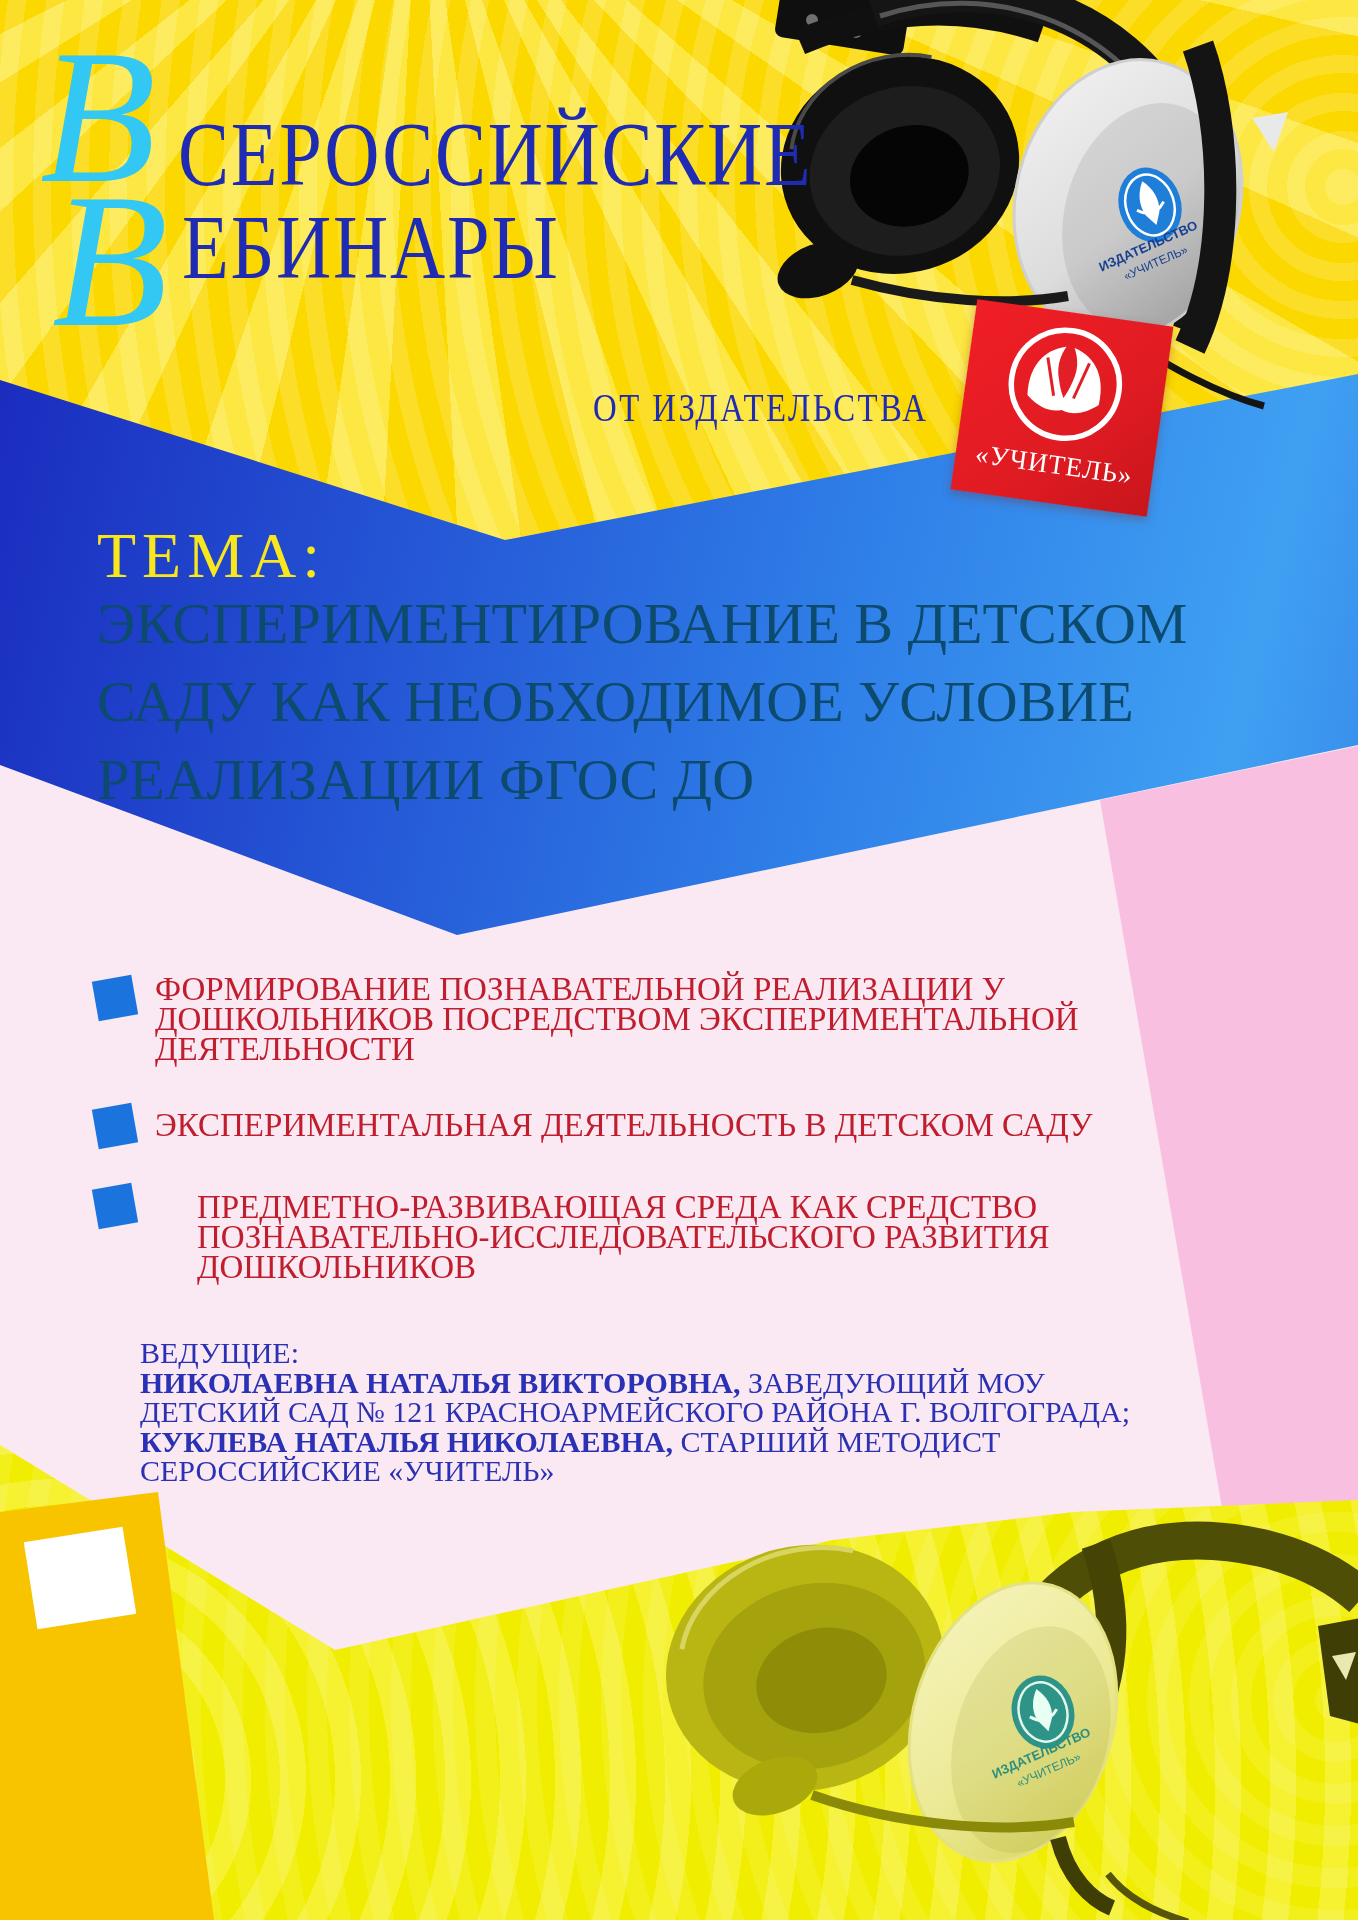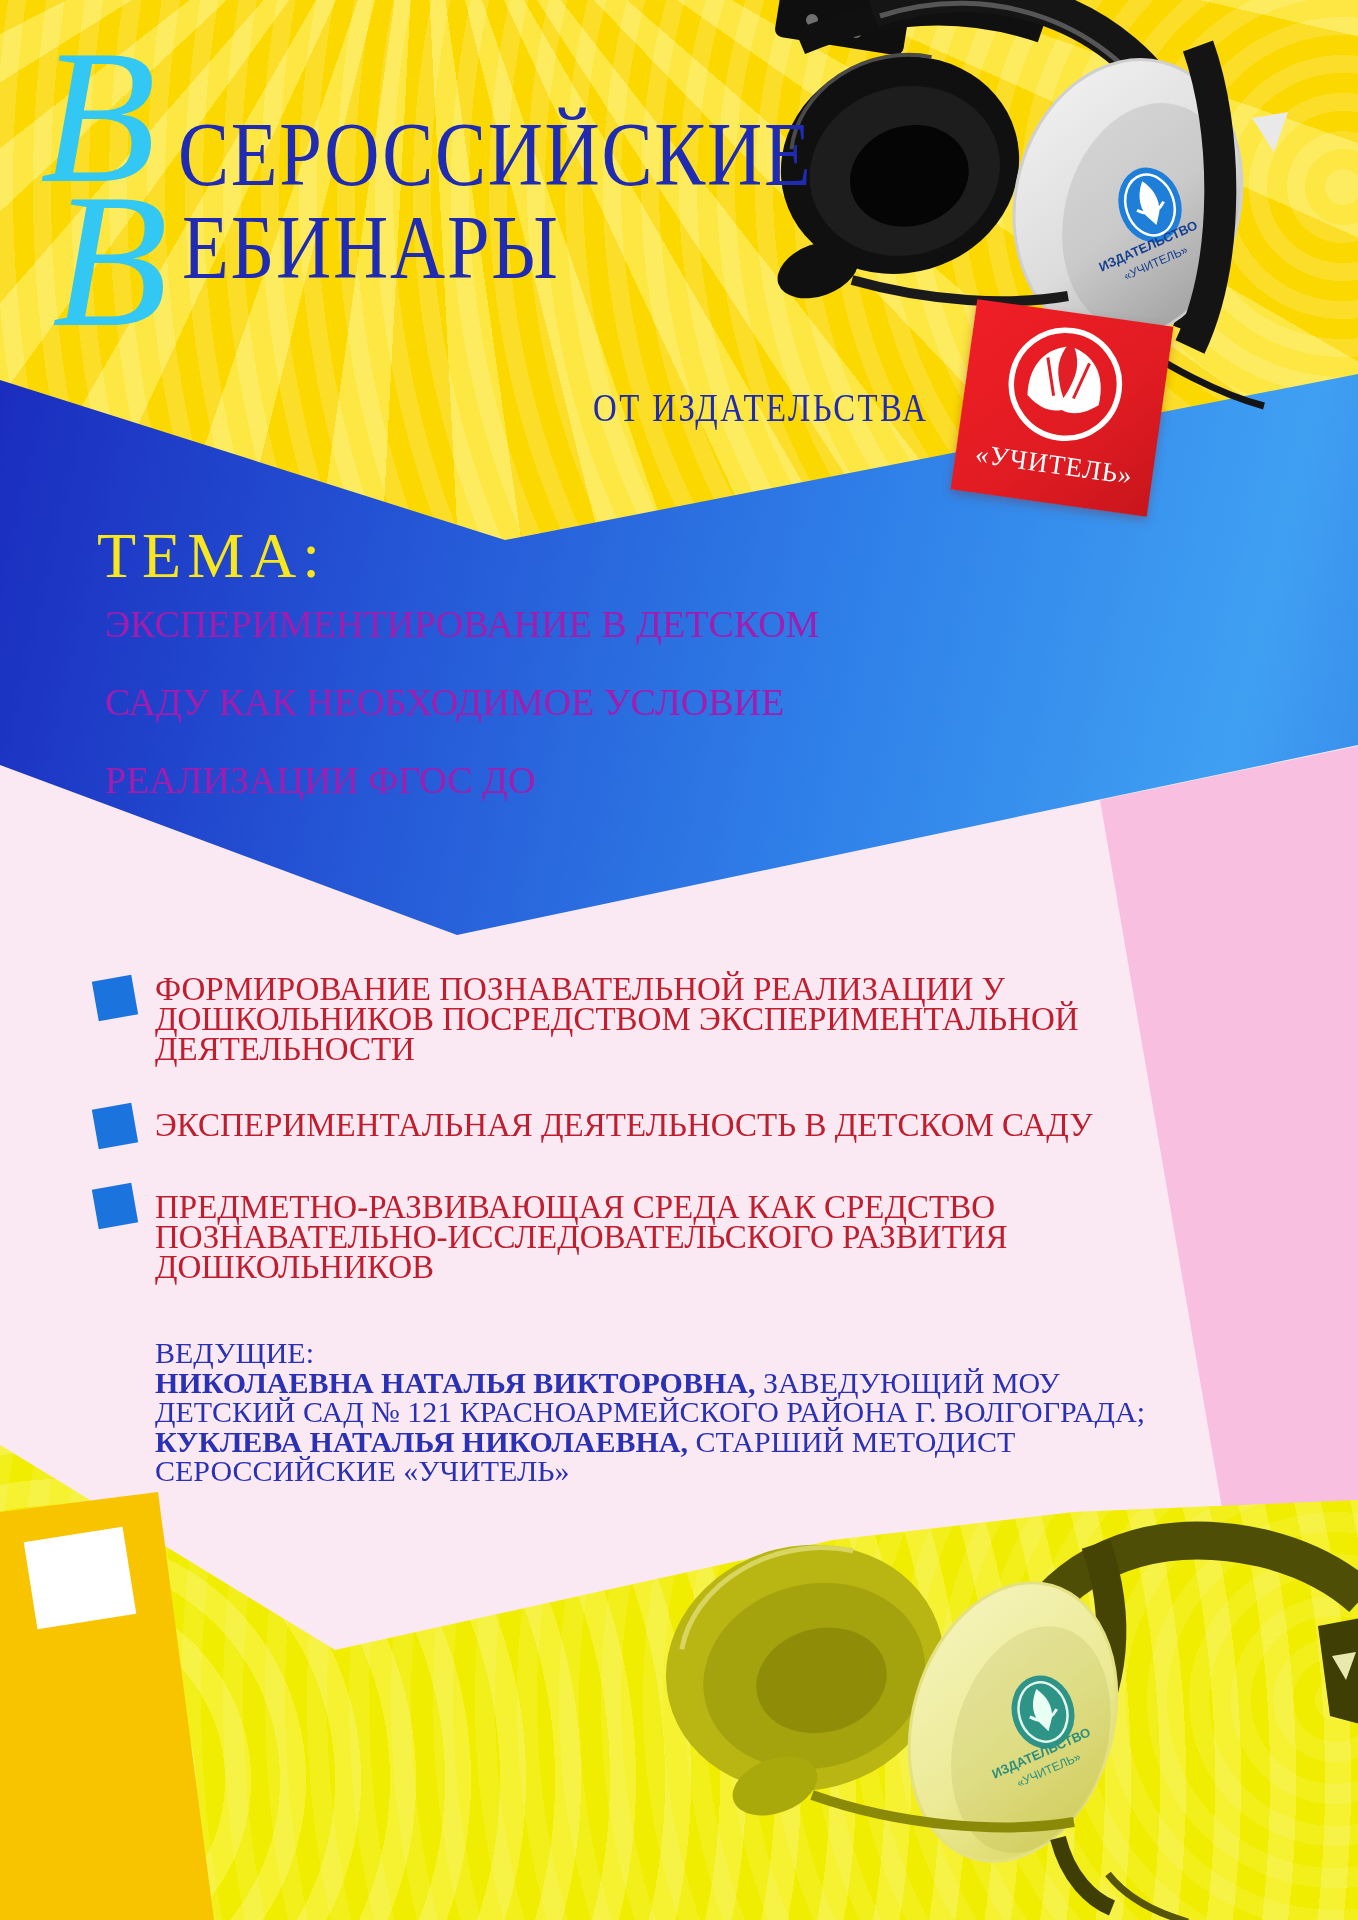--- a/index.html
+++ b/index.html
@@ -51,30 +51,30 @@
   
   .logo-sq{position:absolute;left:963px;top:312px;width:198px;height:192px;
     background:linear-gradient(135deg,#F01E26 0%,#E01B22 60%,#C8151C 100%);
     transform:rotate(8deg);box-shadow:0 4px 10px rgba(120,40,40,.35);}
   .logo-text{position:absolute;left:0;right:0;top:138px;text-align:center;color:#fff;
     font-size:27px;letter-spacing:1px;white-space:nowrap;}
 
   
   .topic-label{position:absolute;left:97px;top:524px;color:#F8E71C;font-size:64px;line-height:1;
     letter-spacing:6px;white-space:nowrap;}
-  .title{position:absolute;left:97px;top:585px;color:#a21caf;font-size:38px;line-height:78px;white-space:nowrap;margin-left:8px;}
+  .title{position:absolute;left:97px;top:585px;color:#0c4a6e;font-size:58px;line-height:78px;white-space:nowrap;}
 
   
   .bullet-sq{position:absolute;left:95px;width:40px;height:40px;background:#1B74DD;transform:rotate(-10deg);}
   .bs1{top:978px;} .bs2{top:1106px;} .bs3{top:1186px;}
   .bullet-text{position:absolute;left:155px;color:#C01E2E;font-size:33px;line-height:30px;white-space:nowrap;}
-  .bt1{top:974px;} .bt2{top:1110px;} .bt3{top:1192px;}
-
-  
-  .presenters{position:absolute;left:155px;top:1338px;color:#2B31B5;font-size:30px;line-height:29.5px;white-space:nowrap;}
+  .bt1{top:974px;} .bt2{top:1110px;} .bt3{top:1192px;margin-left:42px;}
+
+  
+  .presenters{position:absolute;left:140px;top:1338px;color:#2B31B5;font-size:30px;line-height:29.5px;white-space:nowrap;}
   .presenters .b{font-weight:bold;}
 
   svg{position:absolute;display:block;}
   .hs-top{left:600px;top:0;}
   .hs-bottom{left:420px;top:1500px;}
   .emblem{left:0;top:0;}
 </style>
 </head>
 <body>
 

